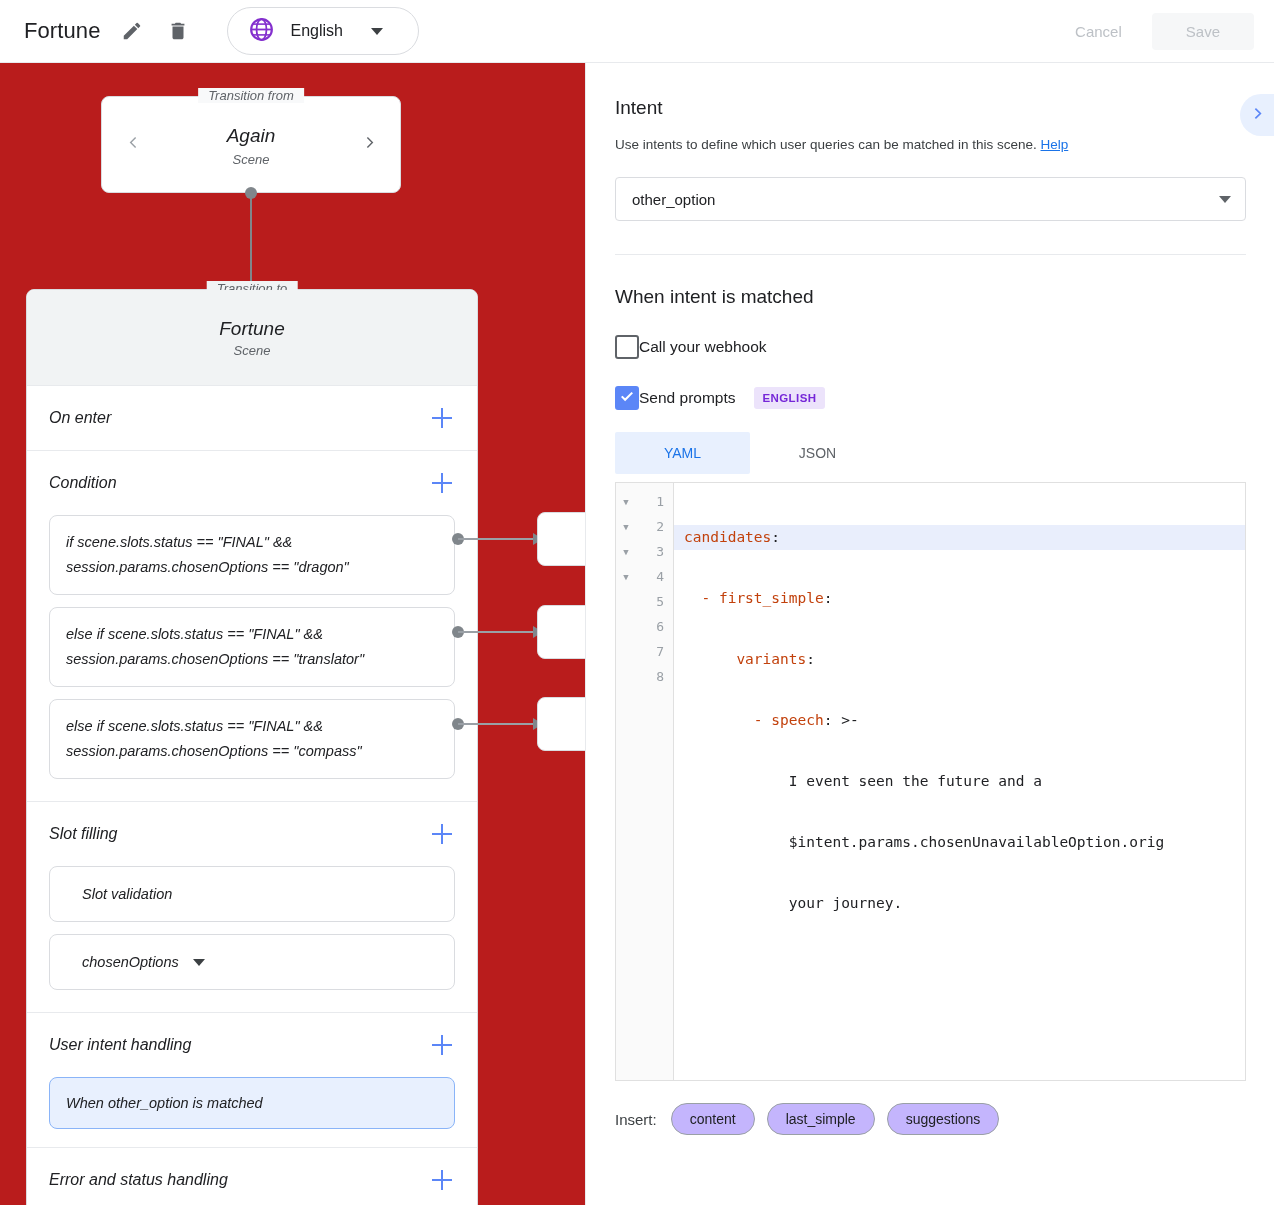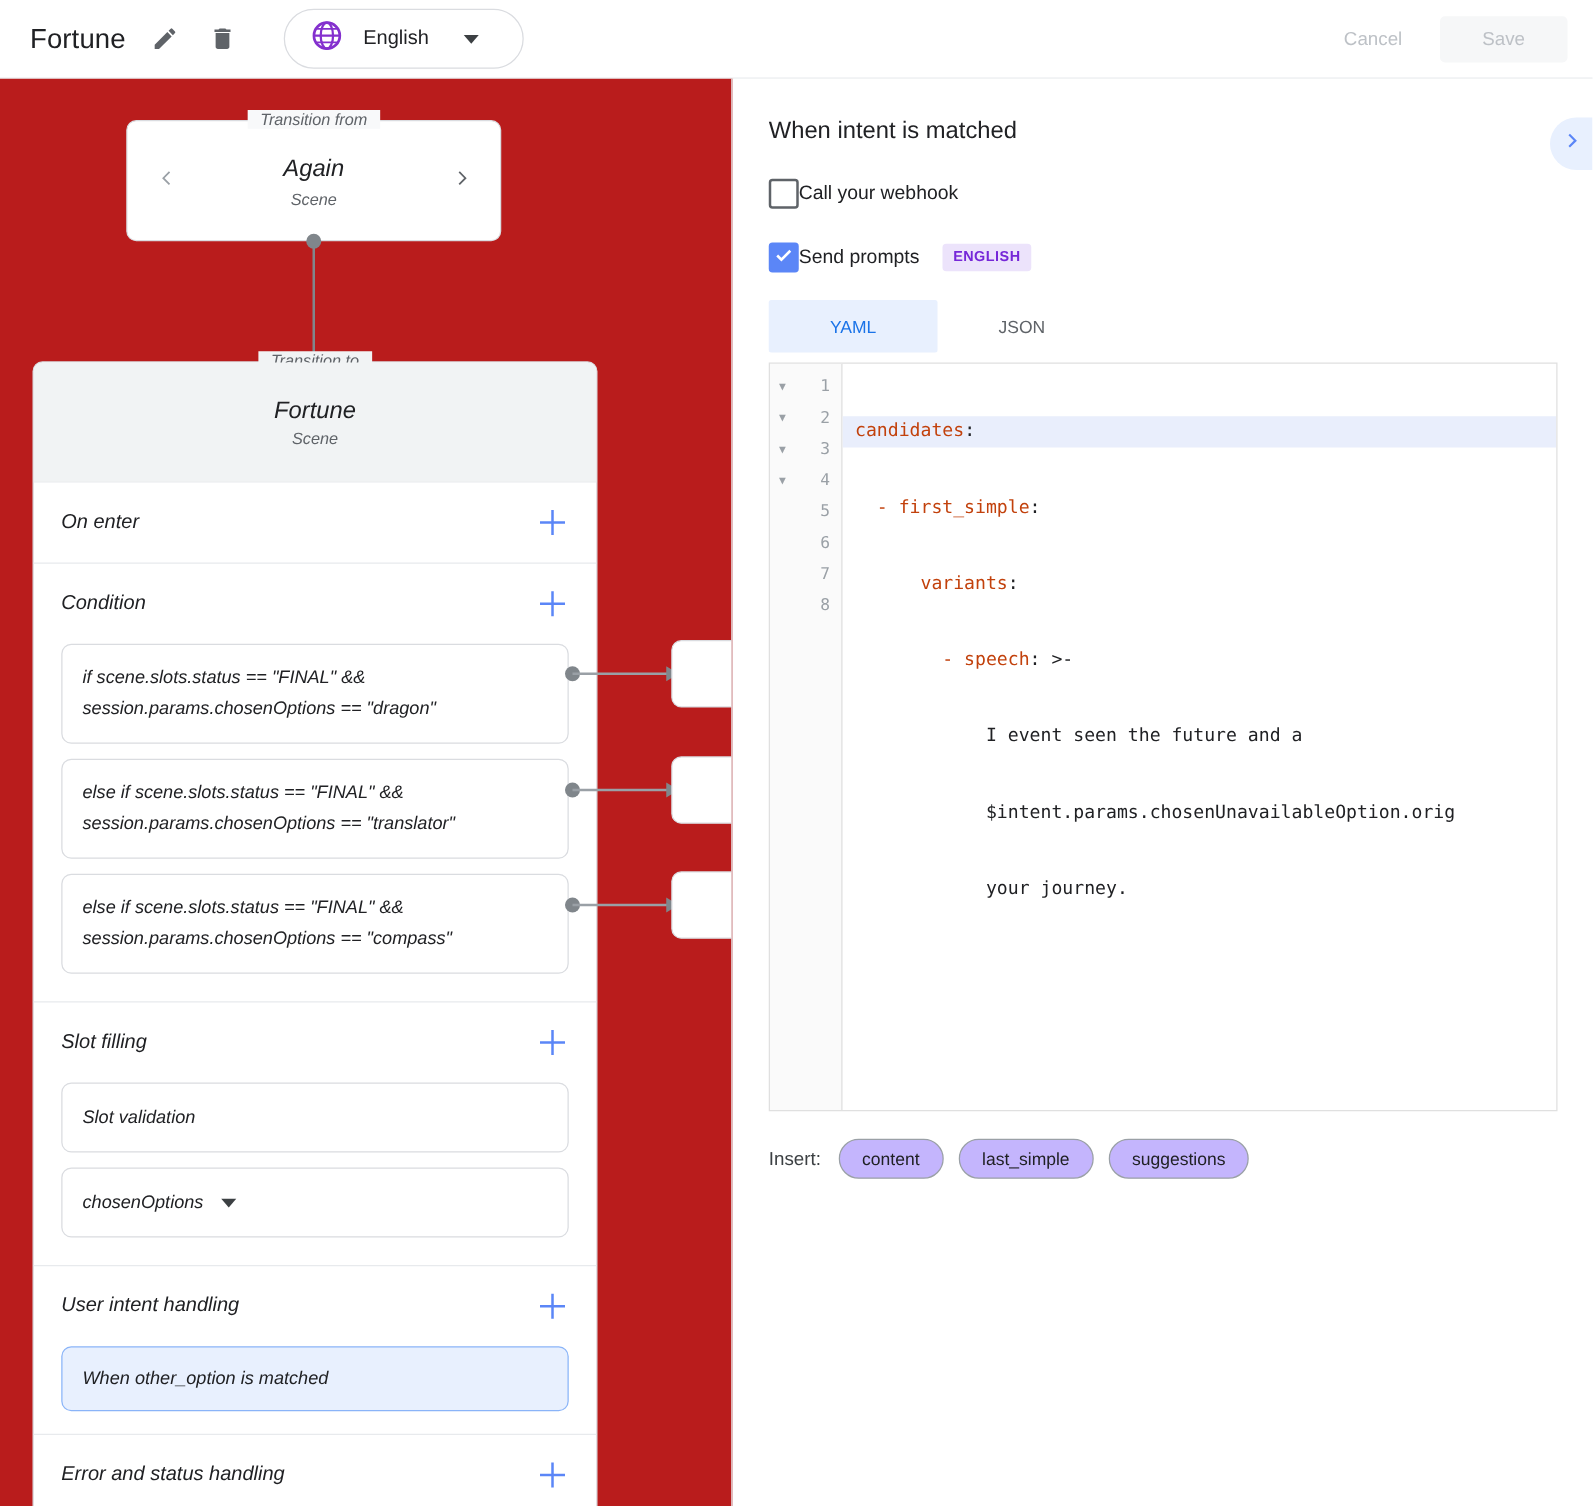--- a/index.html
+++ b/index.html
@@ -164,21 +164,21 @@
     border: 1px solid #dadce0; border-radius: 8px;
     padding: 14px 16px; margin-bottom: 12px;
     font-size: 14.5px; line-height: 25px; color: #202124;
     background: #fff; cursor: pointer;
   }
   .sec-body { padding-bottom: 10px; }
 
   .slot-box {
     border: 1px solid #dadce0; border-radius: 8px;
     height: 56px; display: flex; align-items: center;
-    padding: 0 16px; margin-bottom: 12px;
+    padding: 0 32px; margin-bottom: 12px;
     font-size: 14.5px; color: #202124; background: #fff; cursor: pointer;
   }
   .slot-caret {
     width: 0; height: 0; margin-left: 14px;
     border-left: 6px solid transparent;
     border-right: 6px solid transparent;
     border-top: 7px solid #3c4043;
   }
   .intent-box {
     border: 1px solid #8ab4f8; border-radius: 8px;
@@ -489,20 +489,32 @@
 <div class="right-panel">
 
   <div class="expander">
     <span>
       <svg width="17" height="17" viewBox="0 0 24 24">
           <path fill="none" stroke="#5b86f7" stroke-width="2.4" d="M9 5l7 7-7 7"></path>
         </svg>
     </span>
   </div>
 
+  <div class="rp-section">
+    <div class="rp-title">Intent</div>
+    <div class="rp-desc">
+      <span>Use intents to define which user queries can be matched in this scene.</span>
+      <span class="link">Help</span>
+    </div>
+    <div class="select-box">
+      <span>other_option</span>
+      <span class="sel-caret"></span>
+    </div>
+    <div class="divider-h"></div>
+  </div>
 
   <div class="rp-section">
     <div class="rp-h2">When intent is matched</div>
 
     <div class="chk-row">
       <span class="chk"></span>
       <span class="chk-label">Call your webhook</span>
     </div>
 
     <div class="chk-row">

